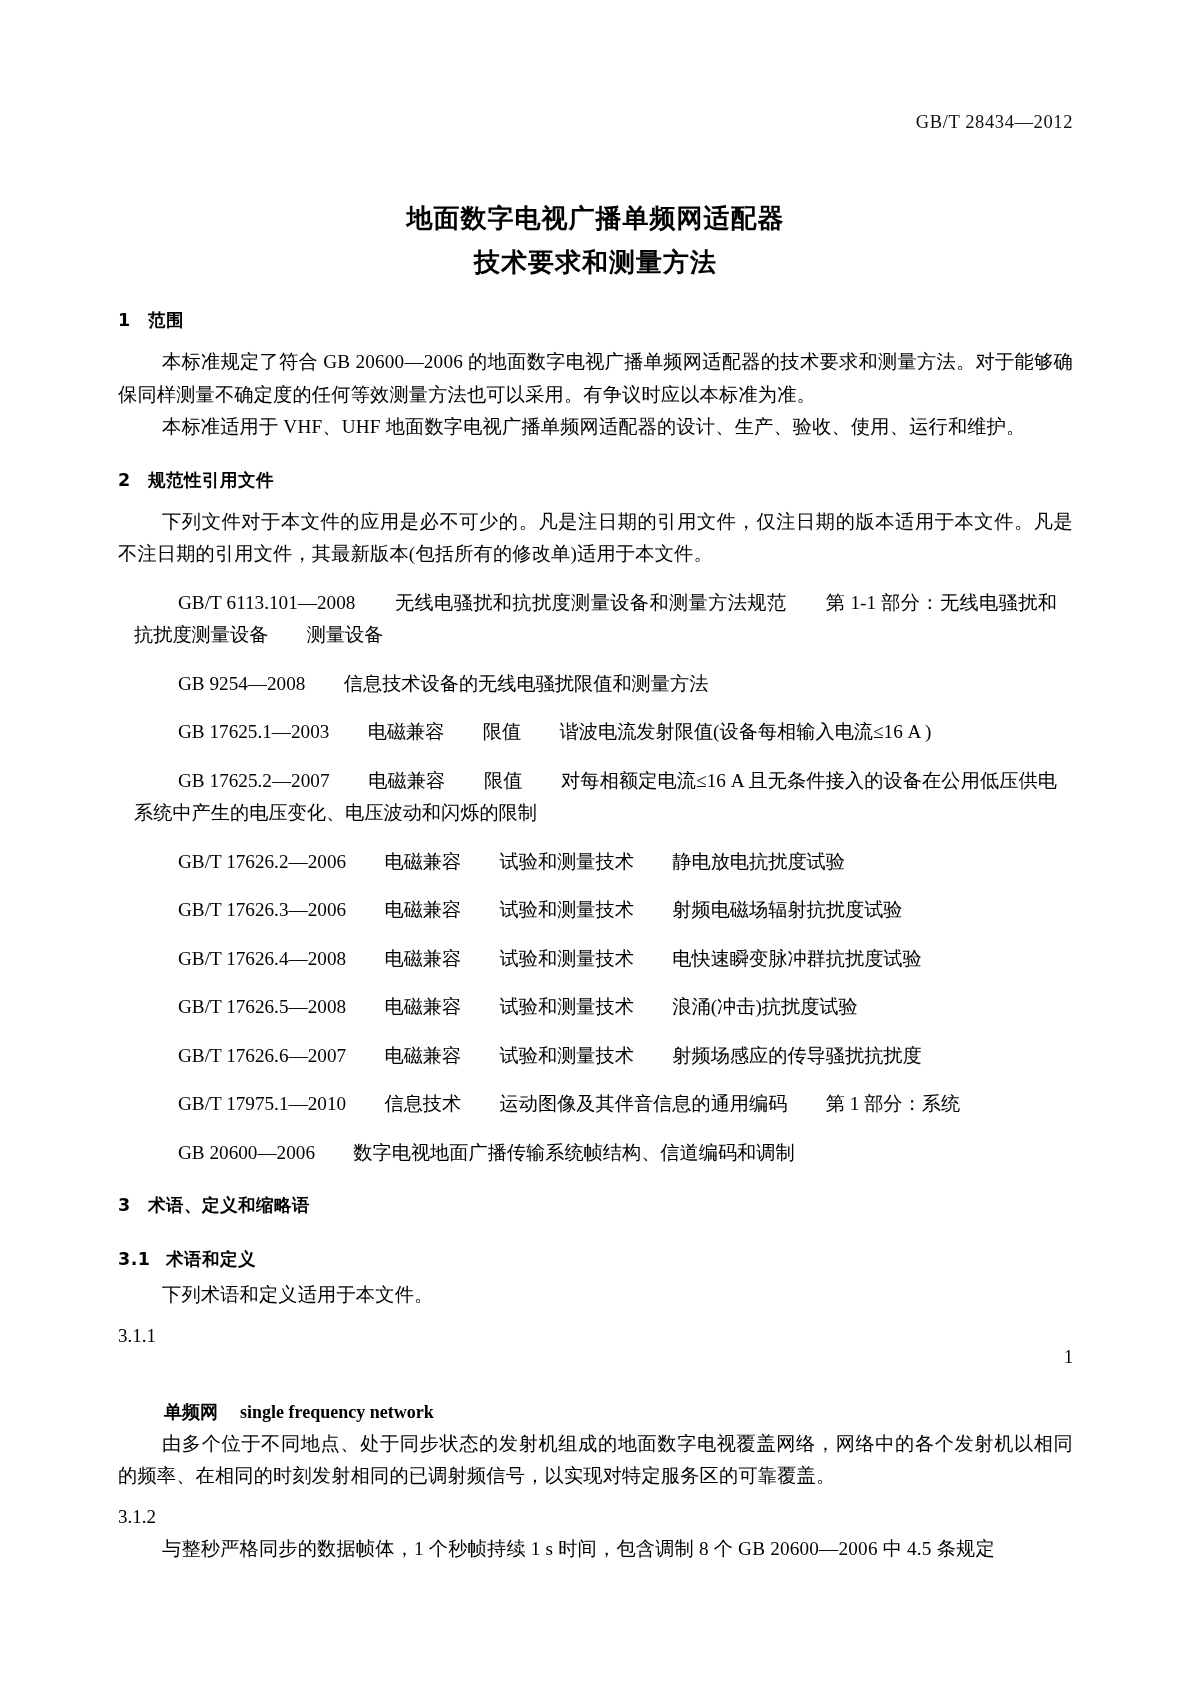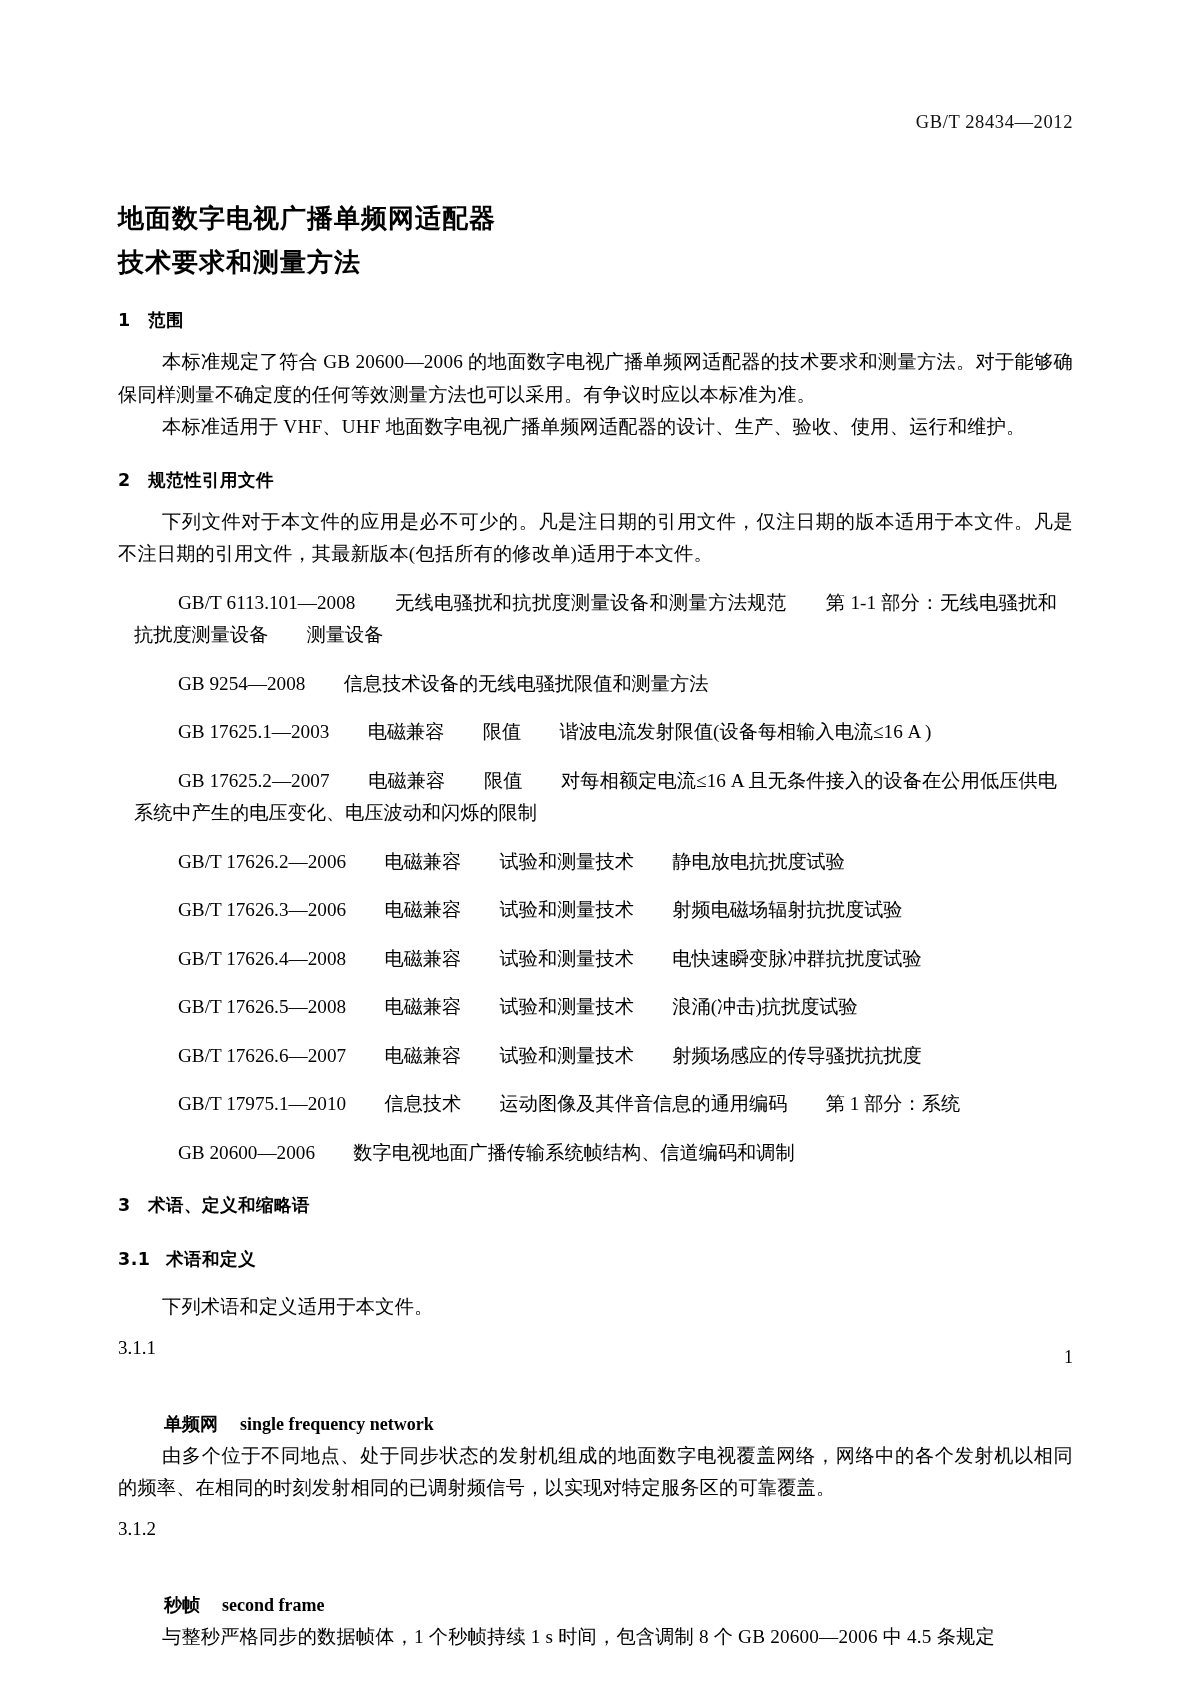--- a/index.html
+++ b/index.html
@@ -31,20 +31,21 @@
     letter-spacing: 0.6px;
     color: #111;
   }
   .content {
     position: absolute;
     left: 118px;
     right: 118px;
     top: 196px;
   }
   .doc-title {
+    text-align: center;
     font-family: "DejaVu Sans", "Liberation Sans", sans-serif;
     font-weight: bold;
     font-size: 26px;
     line-height: 44px;
     letter-spacing: 1px;
     color: #000;
     margin: 0 0 0 0;
   }
   .doc-title .line2 {
     display: block;
@@ -60,21 +61,21 @@
   .section-head .num {
     display: inline-block;
     min-width: 30px;
   }
   .subsection-head {
     font-family: "DejaVu Sans", "Liberation Sans", sans-serif;
     font-weight: bold;
     font-size: 17.5px;
     letter-spacing: 0.5px;
     margin-top: 30px;
-    margin-bottom: 20px;
+    margin-bottom: 8px;
   }
   .subsection-head .num {
     display: inline-block;
     min-width: 48px;
   }
   .clause-num {
     font-family: "Liberation Serif", "DejaVu Serif", serif;
     font-size: 19px;
     margin-top: 8px;
     margin-bottom: 0;
@@ -172,22 +173,19 @@
 
     <p class="body indent">下列术语和定义适用于本文件。</p>
 
     <p class="clause-num">3.1.1</p>
     <div class="term-line">
       <span>单频网</span><span class="en">single frequency network</span>
     </div>
     <p class="body indent">由多个位于不同地点、处于同步状态的发射机组成的地面数字电视覆盖网络，网络中的各个发射机以相同的频率、在相同的时刻发射相同的已调射频信号，以实现对特定服务区的可靠覆盖。</p>
 
     <p class="clause-num">3.1.2</p>
-    <div class="term-line">
-      <span>秒帧</span><span class="en">second frame</span>
-    </div>
     <p class="body indent">与整秒严格同步的数据帧体，1 个秒帧持续 1 s 时间，包含调制 8 个 GB 20600—2006 中 4.5 条规定</p>
 
   </div>
 
   <div class="page-num">1</div>
 
 </div>
 
 </body></html>

